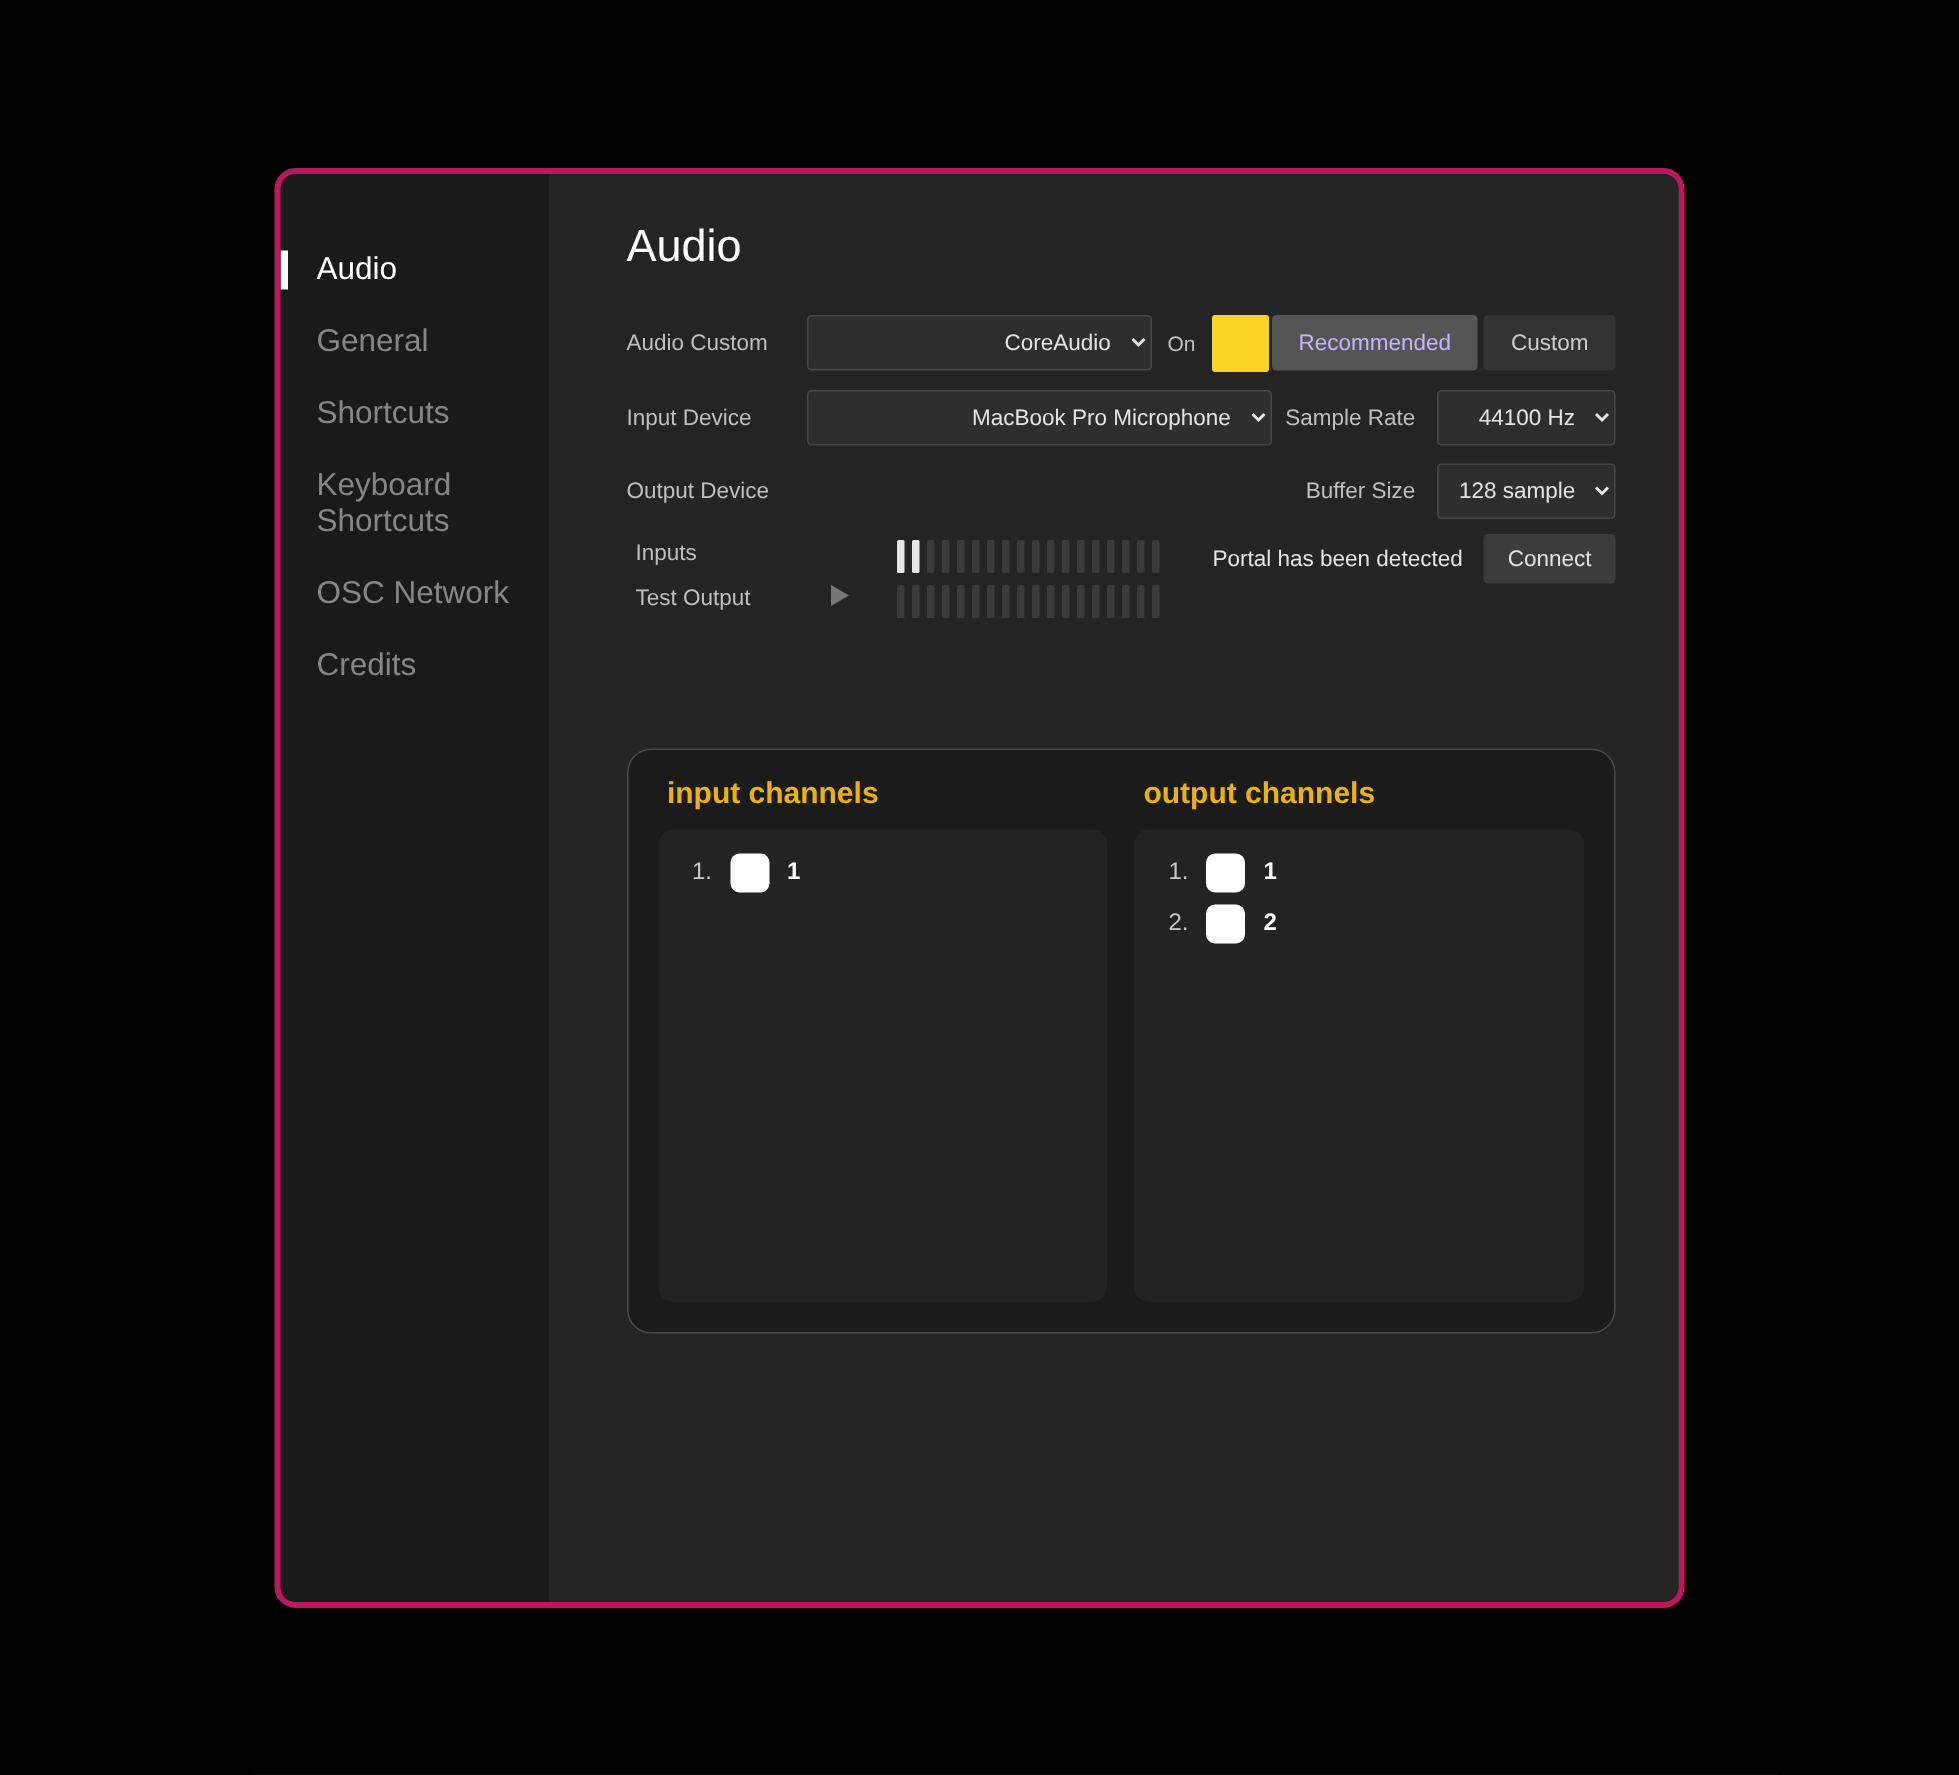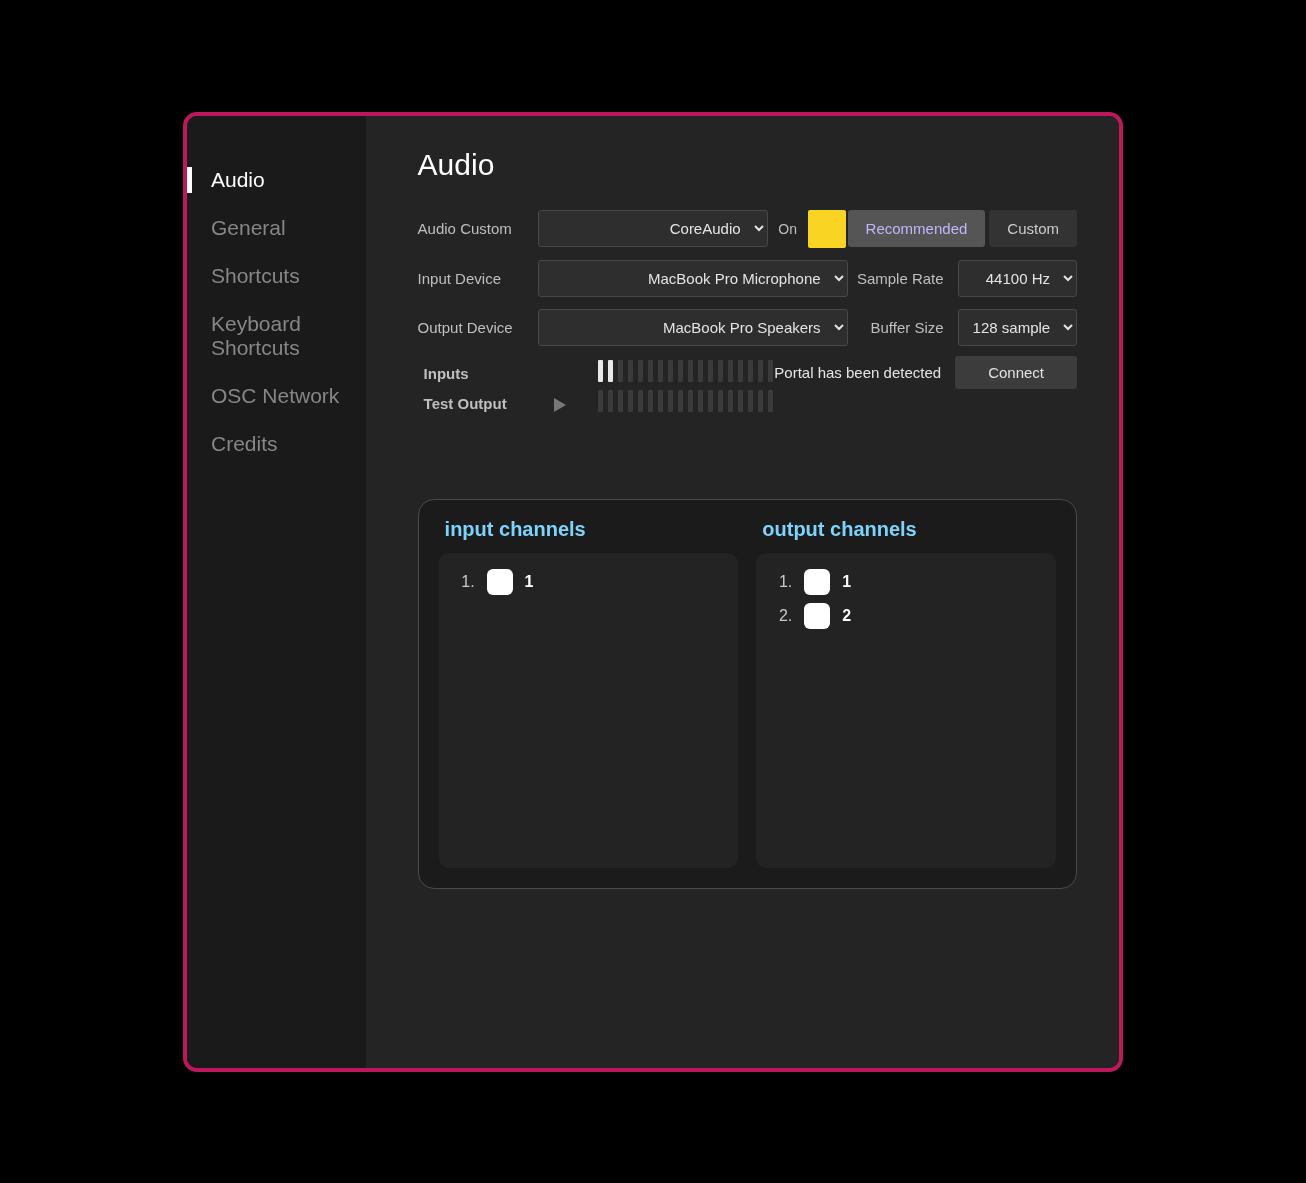--- a/index.html
+++ b/index.html
@@ -135,24 +135,23 @@
     gap: 14px;
     grid-column: 4 / span 2;
     justify-self: stretch;
   }
   .row-right .label { width: 96px; text-align: right; }
   .row-right select { flex: 1; }
 
   
   .meter-row {
     display: flex;
-    align-items: flex-end;
+    align-items: flex-start;
     gap: 32px;
     margin-top: 8px;
-    font-weight: bold;
   }
   .meter-row .mlabel {
     font-size: 15px;
     color: #bfbfbf;
     width: 104px;
     text-align: left;
     padding-left: 6px;
   }
   .play-tri {
     width: 0; height: 0;
@@ -179,21 +178,21 @@
     gap: 14px;
     justify-content: flex-end;
     margin-top: -56px;
   }
   .portal-text { font-size: 15px; color: #e5e5e5; }
   .connect-btn {
     background: #3c3c3c;
     border: none;
     color: #e2e2e2;
     font-size: 15px;
-    padding: 8px 33px;
+    padding: 8px 16px;
     border-radius: 3px;
     cursor: pointer;
   }
 
   
   .channels-panel {
     margin-top: 110px;
     border: 1px solid #4a4a4a;
     border-radius: 16px;
     background: #1b1b1b;
@@ -203,21 +202,21 @@
     min-height: 390px;
   }
   .ch-col {
     flex: 1;
     display: flex;
     flex-direction: column;
   }
   .ch-head {
     font-size: 20px;
     font-weight: 600;
-    color: #7dd3fc;
+    color: #eab308;
     margin-bottom: 12px;
     padding-left: 6px;
   }
   .ch-list {
     flex: 1;
     background: #232323;
     border-radius: 10px;
     padding: 12px 16px;
   }
   .ch-item {
@@ -280,23 +279,20 @@
         <option>MacBook Pro Microphone</option>
       </select>
       <div class="row-right" style="grid-column:5">
         <div class="label">Sample Rate</div>
         <select>
           <option>44100 Hz</option>
         </select>
       </div>
 
       <div class="label">Output Device</div>
-      <select style="grid-column:2 / span 3">
-        <option>MacBook Pro Speakers</option>
-      </select>
       <div class="row-right" style="grid-column:5">
         <div class="label">Buffer Size</div>
         <select>
           <option>128 samples</option>
         </select>
       </div>
     </div>
 
     <div class="meter-row" style="margin-top:14px;">
       <div class="mlabel">Inputs</div>

